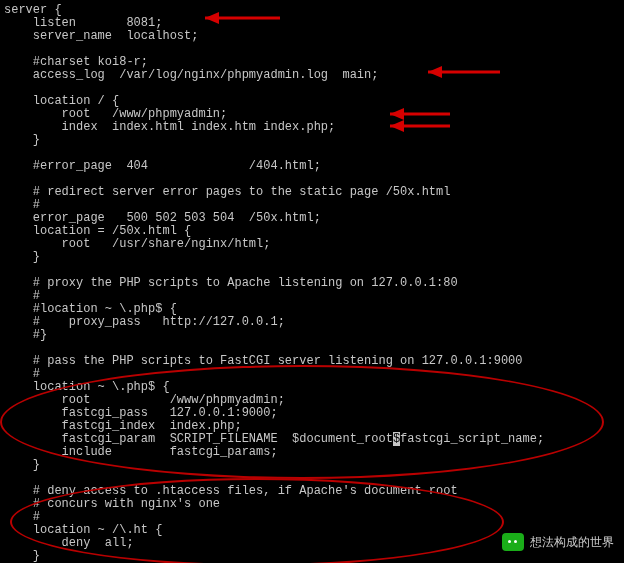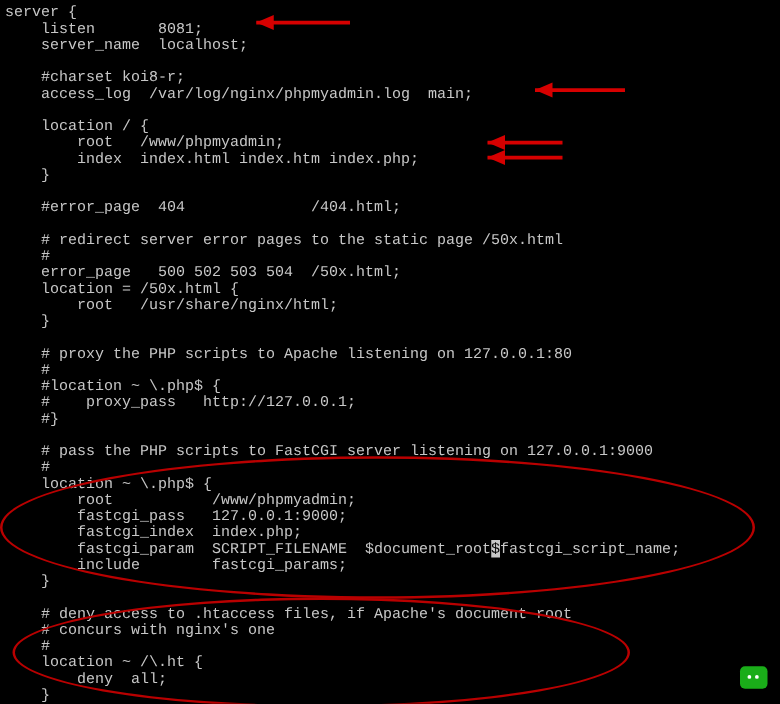--- a/index.html
+++ b/index.html
@@ -65,20 +65,21 @@
   .watermark .bubble::before { left: 6px; }
   .watermark .bubble::after { left: 12px; }
 </style>
 </head>
 <body>
 
 <pre id="code"><div>server {</div><div>    listen       8081;</div><div>    server_name  localhost;</div><div>&nbsp;</div><div>    #charset koi8-r;</div><div>    access_log  /var/log/nginx/phpmyadmin.log  main;</div><div>&nbsp;</div><div>    location / {</div><div>        root   /www/phpmyadmin;</div><div>        index  index.html index.htm index.php;</div><div>    }</div><div>&nbsp;</div><div>    #error_page  404              /404.html;</div><div>&nbsp;</div><div>    # redirect server error pages to the static page /50x.html</div><div>    #</div><div>    error_page   500 502 503 504  /50x.html;</div><div>    location = /50x.html {</div><div>        root   /usr/share/nginx/html;</div><div>    }</div><div>&nbsp;</div><div>    # proxy the PHP scripts to Apache listening on 127.0.0.1:80</div><div>    #</div><div>    #location ~ \.php$ {</div><div>    #    proxy_pass   http://127.0.0.1;</div><div>    #}</div><div>&nbsp;</div><div>    # pass the PHP scripts to FastCGI server listening on 127.0.0.1:9000</div><div>    #</div><div>    location ~ \.php$ {</div><div>        root           /www/phpmyadmin;</div><div>        fastcgi_pass   127.0.0.1:9000;</div><div>        fastcgi_index  index.php;</div><div><span>        fastcgi_param  SCRIPT_FILENAME  $document_root</span><span class="highlight-cursor">$</span><span>fastcgi_script_name;</span></div><div>        include        fastcgi_params;</div><div>    }</div><div>&nbsp;</div><div>    # deny access to .htaccess files, if Apache's document root</div><div>    # concurs with nginx's one</div><div>    #</div><div>    location ~ /\.ht {</div><div>        deny  all;</div><div>    }</div></pre>
 
 <div class="watermark">
   <span class="bubble"></span>
+  <span>想法构成的世界</span>
 </div>
 
 <svg class="arrow" width="99" height="24" style="left: 193px; top: 6px;">
     <line x1="87" y1="12" x2="12" y2="12" stroke="#d60000" stroke-width="3"></line>
     <polygon points="12,12 26,18 26,6" fill="#d60000"></polygon>
   </svg>
 <svg class="arrow" width="96" height="24" style="left: 416px; top: 60px;">
     <line x1="84" y1="12" x2="12" y2="12" stroke="#d60000" stroke-width="3"></line>
     <polygon points="12,12 26,18 26,6" fill="#d60000"></polygon>
   </svg>

